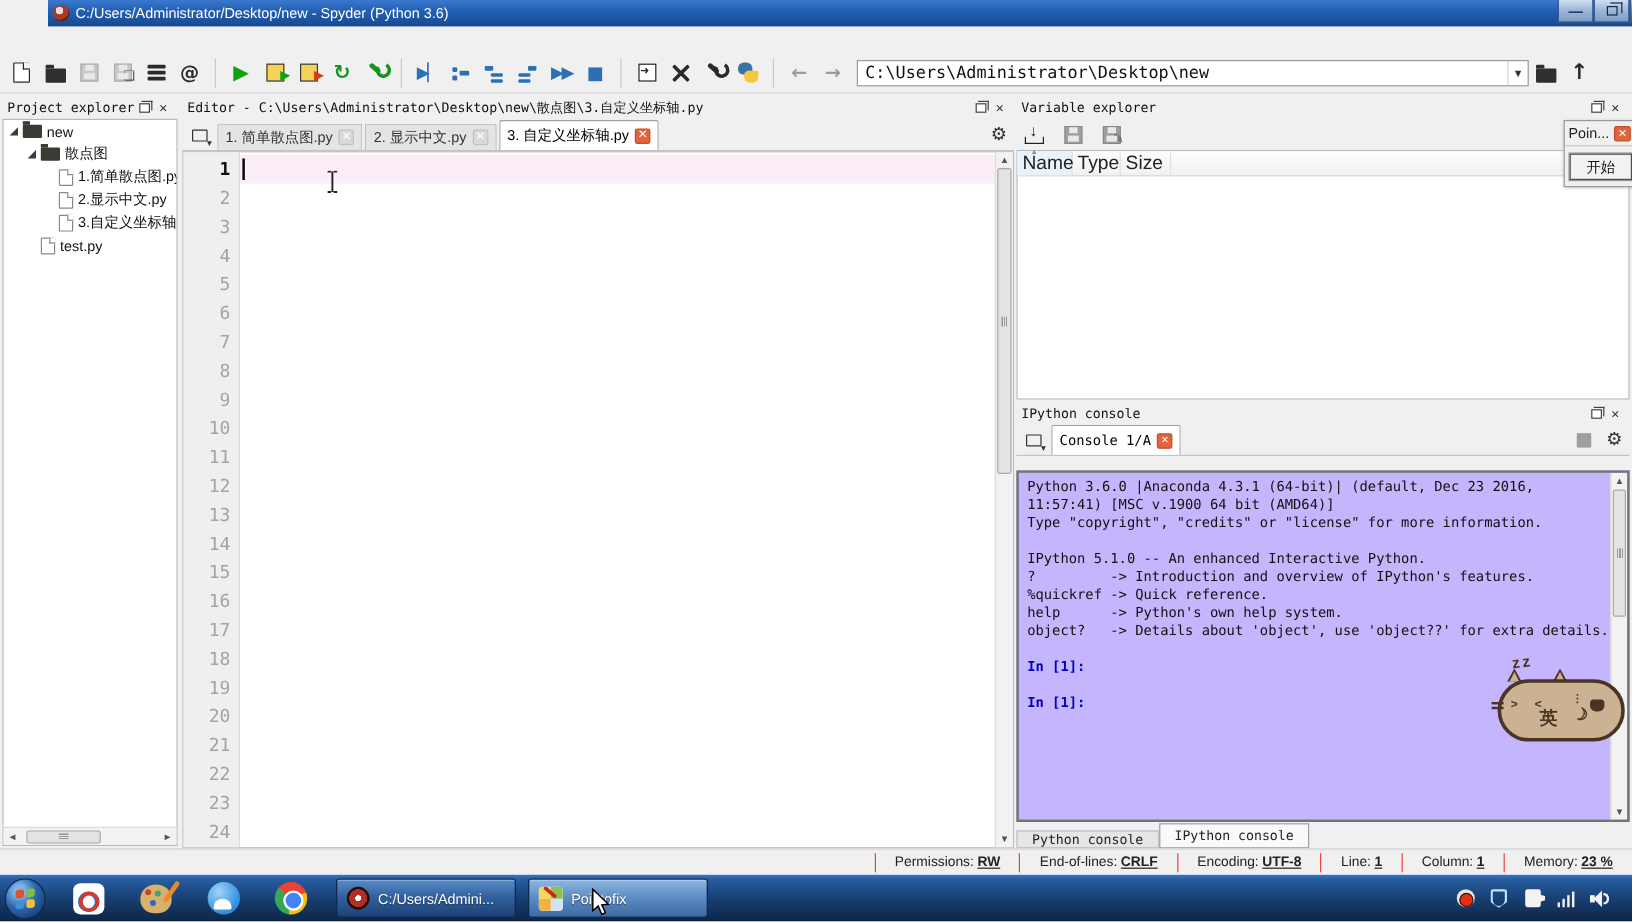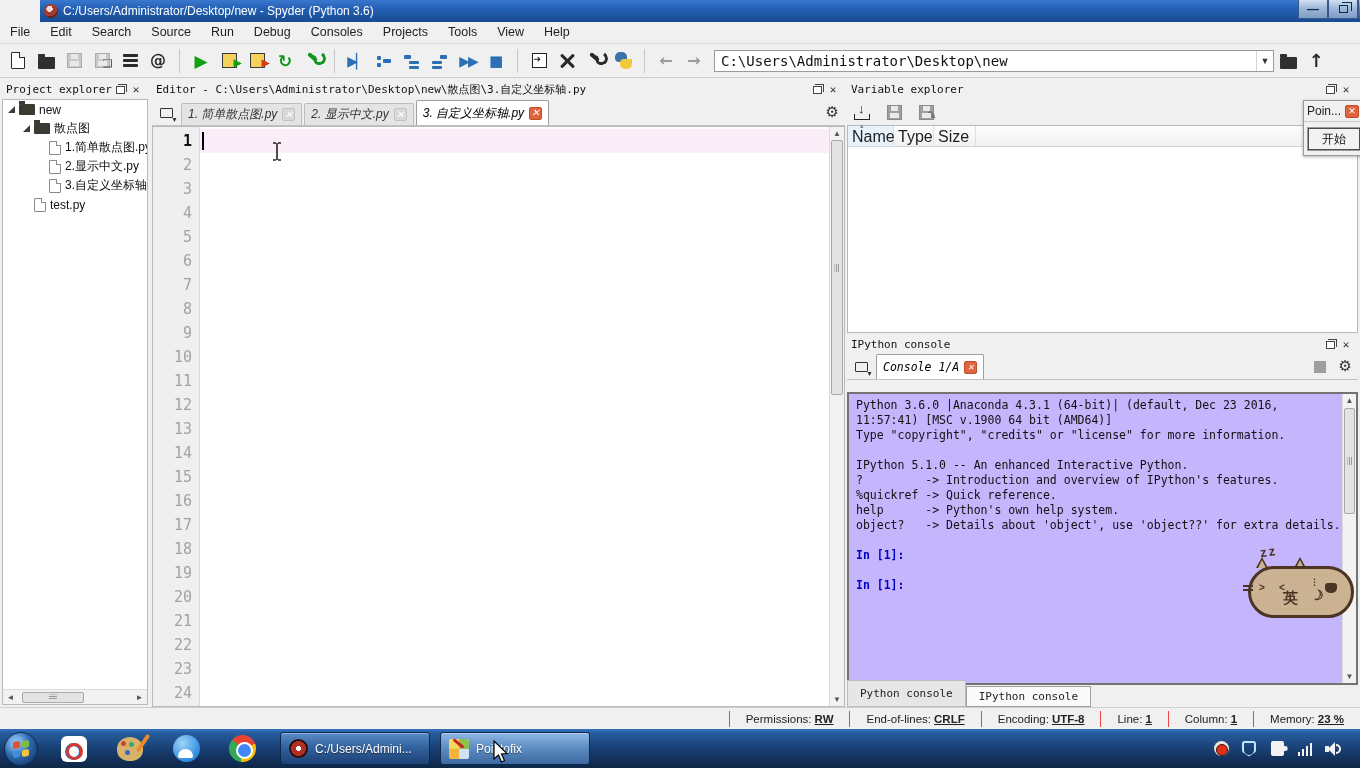--- a/index.html
+++ b/index.html
@@ -102,21 +102,21 @@
   .gripv:before { content:""; position:absolute; left:50%; top:50%; width:5px; height:8px; transform:translate(-50%,-50%);
     background:repeating-linear-gradient(90deg,#9a9a9a 0 1px,transparent 1px 2px); }
 
   
   .editor-pane { position:absolute; left:152px; top:2px; width:693px; height:627px; }
   .tabbar { height:27px; display:flex; align-items:flex-end; background:#f0f0f0; border-bottom:1px solid #c2c2c2; position:relative;}
   .browse-tabs { width:24px; height:22px; margin:0 3px 1px 2px; display:flex; align-items:center; justify-content:center; }
   .bt-ic { width:13px; height:10px; border:1.5px solid #333; border-radius:1px; position:relative; }
   .bt-ic:after { content:"▾"; position:absolute; right:-5px; bottom:-7px; font-size:8px; color:#333; }
   .tab { height:22px; display:flex; align-items:center; padding:0 6px; margin-right:2px; background:#e4e4e4;
-    border:1px solid #bdbdbd; border-bottom:none; border-radius:2px 2px 0 0; font-size:12px; color:#333;font-style:italic; }
+    border:1px solid #bdbdbd; border-bottom:none; border-radius:2px 2px 0 0; font-size:12px; color:#333; }
   .tab.active { background:#fff; height:25px; color:#000; border-color:#9f9f9f; }
   .tab-close { width:13px; height:13px; margin-left:5px; border-radius:2px; display:flex; align-items:center; justify-content:center;
     font-size:10px; line-height:1; }
   .tab-close.gray { background:#d9d9d9; color:#fff; border:1px solid #c2c2c2;}
   .tab-close.orange { background:#e0653e; color:#fff; border:1px solid #c14e2b;}
   .tab-gear { position:absolute; right:6px; bottom:4px; font-size:15px; color:#333; }
   .editor-body { position:absolute; left:0; top:46px; right:0; bottom:0; background:#fff; border:1px solid #b9b9b9; display:flex; }
   .gutter { width:47px; background:#efefef; border-right:1px solid #dadada; padding-top:2px; }
   .ln { height:24px; line-height:24px; text-align:right; padding-right:7px; font-family:"DejaVu Sans Mono", monospace;
     font-size:15px; color:#a3a3a3; }
@@ -156,21 +156,21 @@
   
   .ip-pane { position:absolute; left:0; top:255px; width:100%; height:372px; }
   .ip-tabbar { height:26px; display:flex; align-items:flex-end; background:#f0f0f0; border-bottom:1px solid #c2c2c2; position:relative;}
   .interrupt-sq { position:absolute; right:32px; bottom:6px; width:12px; height:12px; background:#9f9f9f; }
   .ip-body { position:absolute; left:0; top:45px; right:0; bottom:22px; background:#c4b5fd; border:2px solid #737373; overflow:hidden;margin-top:12px;}
   .console-out { position:absolute; left:7px; top:4px; right:16px; font-family:"DejaVu Sans Mono", monospace;
     font-size:11.5px; line-height:15px; color:#111; white-space:pre; }
   .cline.prompt { color:#0000c0; font-weight:bold; }
   .ip-scroll { position:absolute; right:0; top:0; bottom:0; width:14px; background:#f2f2f2; border-left:1px solid #dcdcdc; }
   .ip-bottom-tabs { position:absolute; left:0; bottom:0; height:21px; display:flex; align-items:flex-end; }
-  .btab { height:27px; padding:0 12px; font-family:"DejaVu Sans Mono", monospace; font-size:11px; display:flex; align-items:center;
+  .btab { height:15px; padding:0 12px; font-family:"DejaVu Sans Mono", monospace; font-size:11px; display:flex; align-items:center;
     background:#e6e6e6; border:1px solid #bdbdbd; color:#222; }
   .btab.active { background:#fafafa; height:21px; border-color:#9f9f9f; }
 
   
   .cat { position:absolute; left:1248px; top:548px; width:112px; height:72px; z-index:35; }
   .cat .zz { position:absolute; left:12px; top:-4px; font-size:13px; font-weight:bold; color:#4a3423; letter-spacing:2px; transform:rotate(-8deg);}
   .cat-body { position:absolute; left:0; top:18px; width:106px; height:52px; background:#cbb292; border:3px solid #4a3423; border-radius:26px; }
   .cat-ear1, .cat-ear2 { position:absolute; width:0; height:0; border-left:6px solid transparent; border-right:6px solid transparent; border-bottom:11px solid #4a3423; top:9px; }
   .cat-ear1 { left:8px; } .cat-ear2 { left:46px; }
   .cat-ear1:after, .cat-ear2:after { content:""; position:absolute; left:-4px; top:3px; border-left:4px solid transparent; border-right:4px solid transparent; border-bottom:8px solid #cbb292; }
@@ -253,33 +253,20 @@
     <span>C:/Users/Administrator/Desktop/new - Spyder (Python 3.6)</span>
     <div class="win-controls">
       <div class="win-btn">—</div>
       <div class="win-btn">
           <span class="restore-glyph"></span>
         </div>
       <div class="win-btn close">✕</div>
     </div>
   </div>
 
-  <div class="menubar">
-      <span class="menu-item">File</span>
-      <span class="menu-item">Edit</span>
-      <span class="menu-item">Search</span>
-      <span class="menu-item">Source</span>
-      <span class="menu-item">Run</span>
-      <span class="menu-item">Debug</span>
-      <span class="menu-item">Consoles</span>
-      <span class="menu-item">Projects</span>
-      <span class="menu-item">Tools</span>
-      <span class="menu-item">View</span>
-      <span class="menu-item">Help</span>
-    </div>
 
   <div class="toolbar">
     <div class="tb-group">
       <div class="tb-btn">
           <span class="ic-doc"></span>
         </div>
       <div class="tb-btn">
           <span class="ic-folder"></span>
         </div>
       <div class="tb-btn">

